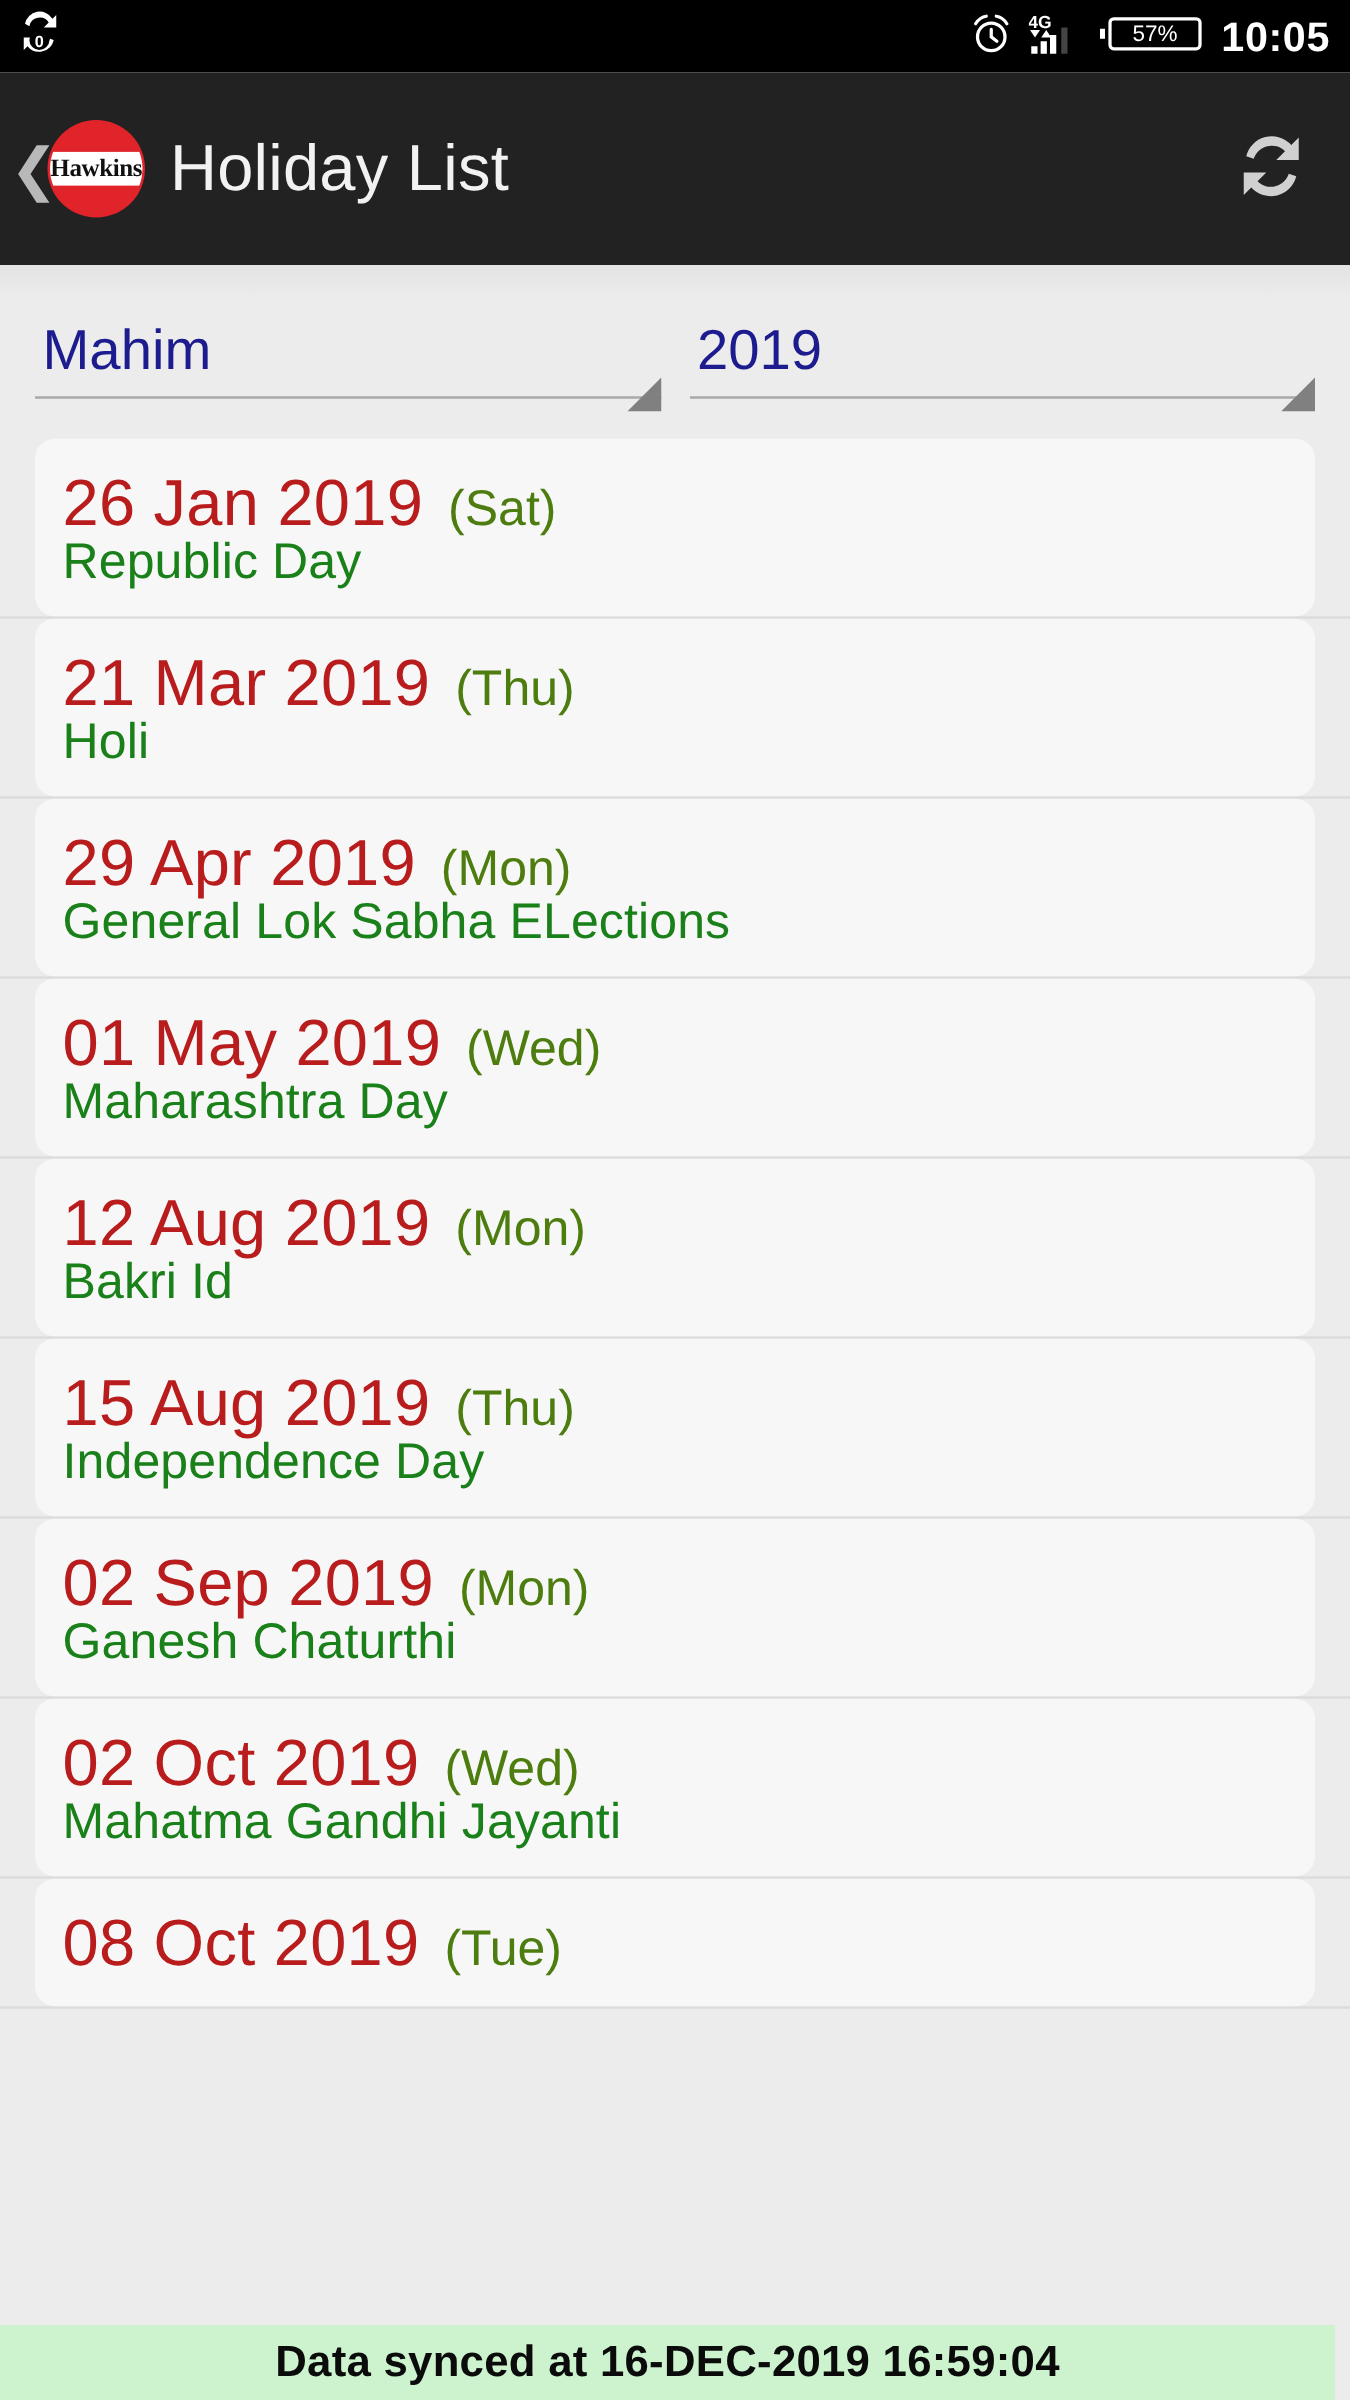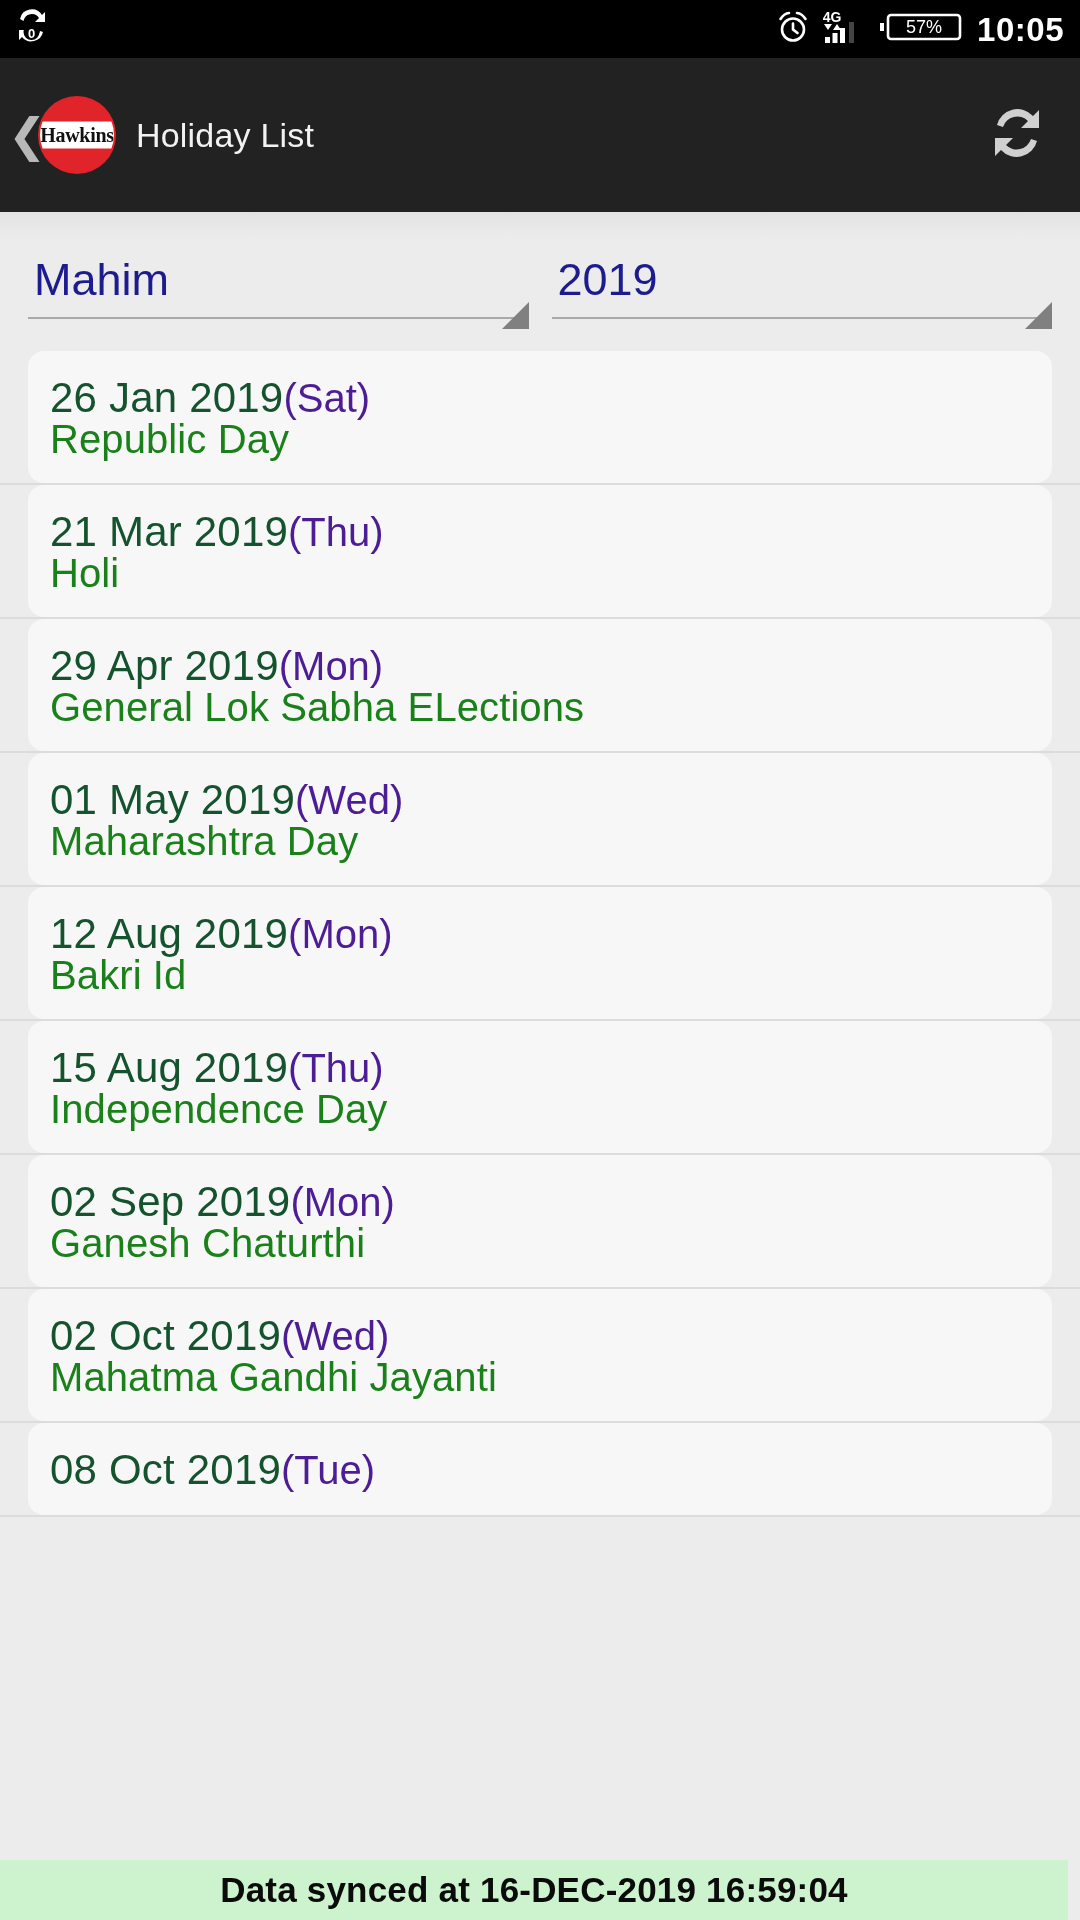--- a/index.html
+++ b/index.html
@@ -38,21 +38,21 @@
   #brand-band{
     position:absolute; left:-3px; right:-3px; top:50%; transform:translateY(-50%);
     height:27px; background:#ffffff; display:flex;
     align-items:center; justify-content:center;
   }
   #brand-text{
     font-family:"Liberation Serif", serif; font-weight:700;
     font-size:20px; color:#111; letter-spacing:-.3px; white-space:nowrap;
   }
   #app-title{
-    color:#f2f2f2; font-size:34px; font-weight:400; margin-left:22px;
+    color:#f2f2f2; font-size:52px; font-weight:400; margin-left:22px;
     letter-spacing:.2px; flex:1;
   }
   #refresh-button{ flex:none; width:74px; height:74px; display:flex;
     align-items:center; justify-content:center; }
 
   
   #content{
     height:calc(1920px - 58px - 154px);
     background:linear-gradient(#e3e3e3 0px,#ececec 26px,#ececec 100%);
     position:relative; overflow:hidden;
@@ -78,24 +78,24 @@
   
   #holiday-list{ margin-top:20px; }
   .holiday-item{
     position:relative; padding:0 28px; border-bottom:2px solid #dcdcdc;
   }
   .holiday-card{
     background:#f7f7f7; border-radius:16px; padding:26px 22px 24px 22px;
   }
   .holiday-date-line{ line-height:1; white-space:nowrap; }
   .holiday-date{
-    font-size:42px; color:#14532d; font-weight:500; letter-spacing:.2px;
+    font-size:52px; color:#b91c1c; font-weight:500; letter-spacing:.2px;
   }
   .holiday-day{
-    font-size:40px; color:#4c1d95; font-weight:400; margin-left:0;
+    font-size:40px; color:#4d7c0f; font-weight:400; margin-left:20px;
   }
   .holiday-name{
     font-size:40px; color:#1a8019;
     font-weight:500; line-height:1; letter-spacing:.1px;
   }
 
   
   #sync-banner{
     position:absolute; left:0; right:12px; bottom:0;
     background:#cdf3ce; height:60px;

